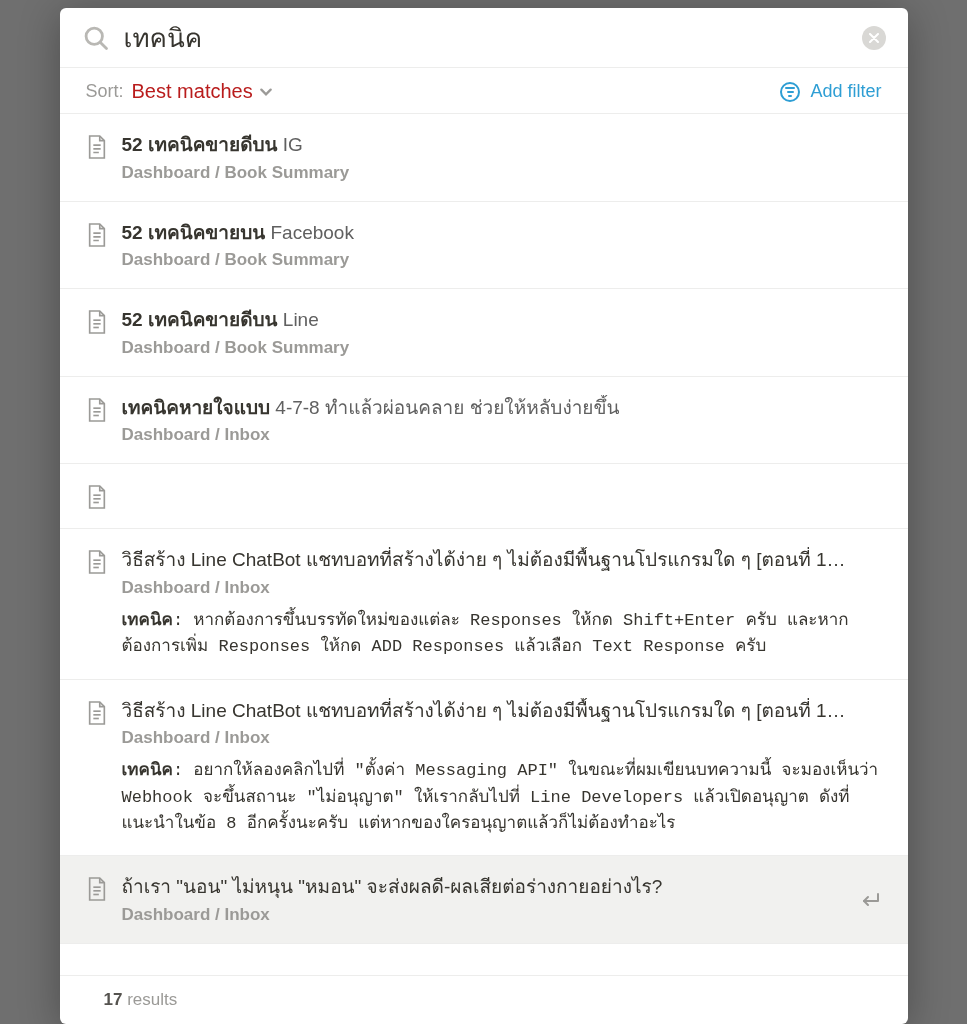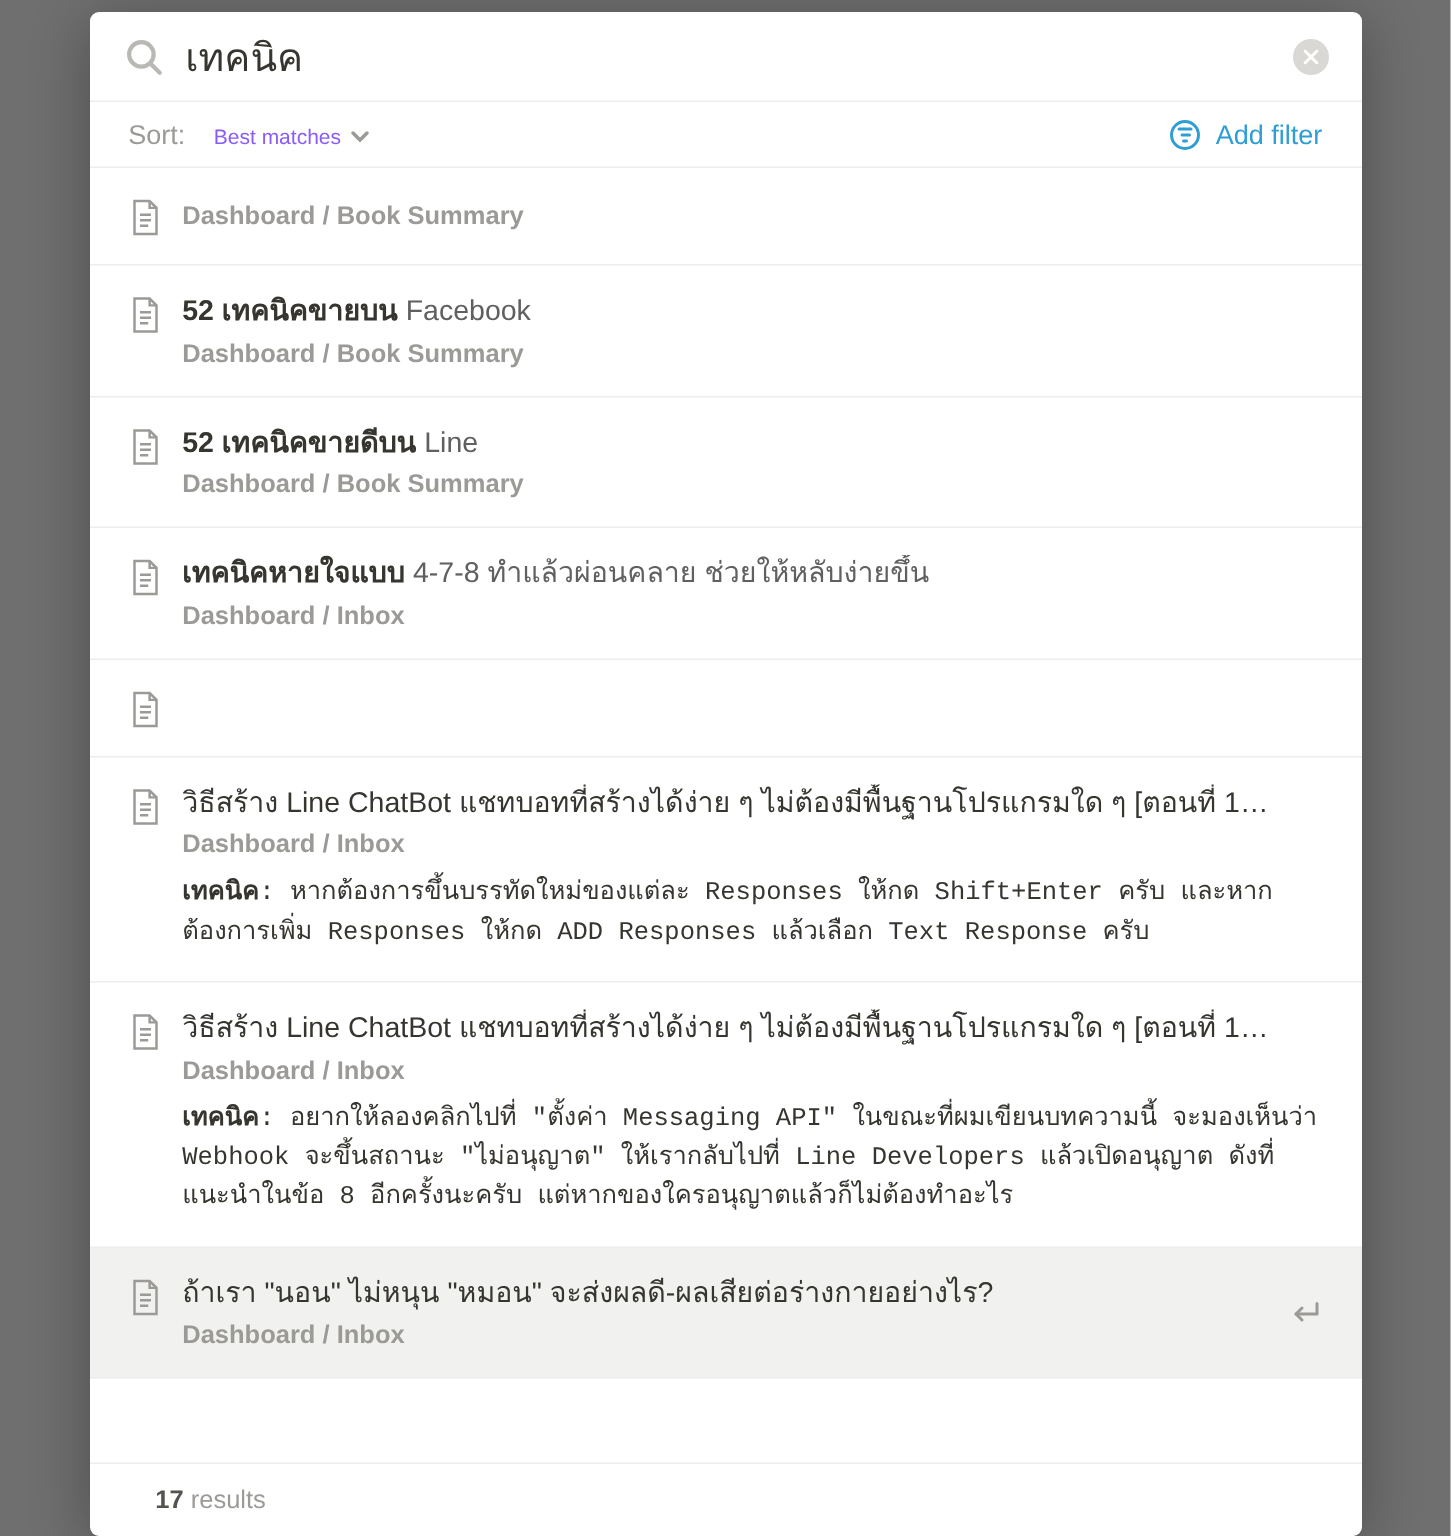--- a/index.html
+++ b/index.html
@@ -54,33 +54,33 @@
     flex-shrink: 0;
     margin-left: 10px;
   }
   .clear-btn svg { width: 10px; height: 10px; fill: #ffffff; }
   .controls-row {
     display: flex;
     align-items: center;
     padding: 12px 26px 10px;
     border-bottom: 1px solid #ededec;
   }
-  .sort-label { color: #9b9a97; font-size: 18px; margin-right: 19px; }
+  .sort-label { color: #9b9a97; font-size: 18px; margin-right: 8px; }
   .sort-value {
-    color: #8b5cf6;
-    font-size: 14px;
+    color: #b91c1c;
+    font-size: 20px;
     display: inline-flex;
     align-items: center;
     cursor: pointer;
   }
   .chevron { margin-left: 6px; width: 14px; height: 14px; color: #9b9a97; }
   .spacer { flex: 1; }
   .add-filter {
     display: inline-flex;
-    align-items: flex-start;
+    align-items: center;
     color: #2e9ed4;
     font-size: 18px;
     font-weight: 500;
     cursor: pointer;
   }
   .add-filter .filter-icon {
     width: 20px; height: 20px;
     border: 2px solid #2e9ed4;
     border-radius: 50%;
     margin-right: 10px;
@@ -198,20 +198,21 @@
   <div class="results" id="results">
       <div class="result">
         <svg class="page-icon" viewBox="0 0 24 28" fill="none" stroke="currentColor" stroke-width="1.8">
           <path d="M4 2 H15 L20 7 V26 H4 Z"></path>
           <path d="M15 2 V7 H20"></path>
           <line x1="8" y1="12" x2="16" y2="12"></line>
           <line x1="8" y1="16" x2="16" y2="16"></line>
           <line x1="8" y1="20" x2="14" y2="20"></line>
         </svg>
         <div class="result-body">
+          <div class="title"><b>52 เทคนิคขายดีบน</b> IG</div>
           <div class="path">Dashboard / Book Summary</div>
         </div>
       </div>
       <div class="result">
         <svg class="page-icon" viewBox="0 0 24 28" fill="none" stroke="currentColor" stroke-width="1.8">
           <path d="M4 2 H15 L20 7 V26 H4 Z"></path>
           <path d="M15 2 V7 H20"></path>
           <line x1="8" y1="12" x2="16" y2="12"></line>
           <line x1="8" y1="16" x2="16" y2="16"></line>
           <line x1="8" y1="20" x2="14" y2="20"></line>

